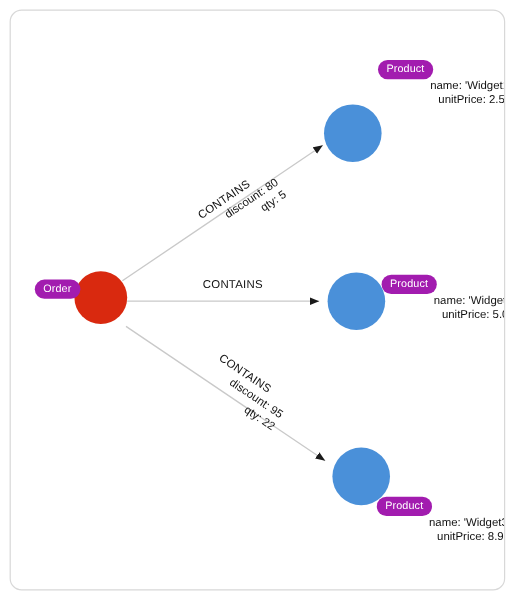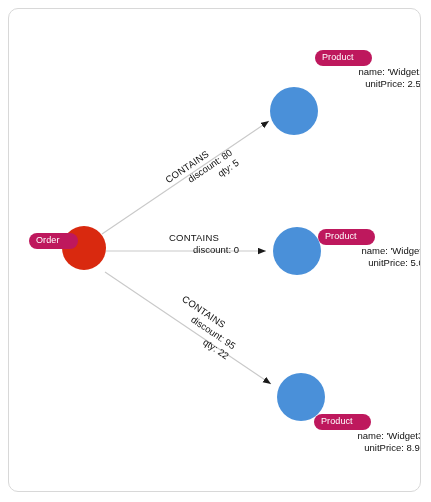--- a/index.html
+++ b/index.html
@@ -31,25 +31,25 @@
     top: 0;
     width: 413px;
     height: 484px;
   }
   .node-circle {
     position: absolute;
     border-radius: 50%;
   }
   .pill {
     position: absolute;
-    background: #be185d;
+    background: #a21caf;
     color: #ffffff;
     font-size: 9px;
     line-height: 9px;
-    padding: 3px 18px 4px 7px;
+    padding: 3px 7px 4px 7px;
     border-radius: 9px;
     white-space: nowrap;
     letter-spacing: 0.1px;
   }
   .props {
     position: absolute;
     font-size: 9.5px;
     line-height: 12px;
     color: #101010;
     white-space: nowrap;
@@ -117,21 +117,20 @@
   </div>
 
   <div class="edge-label" style="left:140px; top:150px; width:90px; transform: rotate(-34deg);">
     <div class="rel-type">CONTAINS</div>
     <div>discount: 80</div>
     <div>qty: 5</div>
   </div>
 
   <div class="edge-label" style="left:140px; top:223px; width:90px;">
     <div class="rel-type">CONTAINS</div>
-    <div>discount: 0</div>
   </div>
 
   <div class="edge-label" style="left:143px; top:295px; width:90px; transform: rotate(34deg);">
     <div class="rel-type">CONTAINS</div>
     <div>discount: 95</div>
     <div>qty: 22</div>
   </div>
 
 </div>
 

